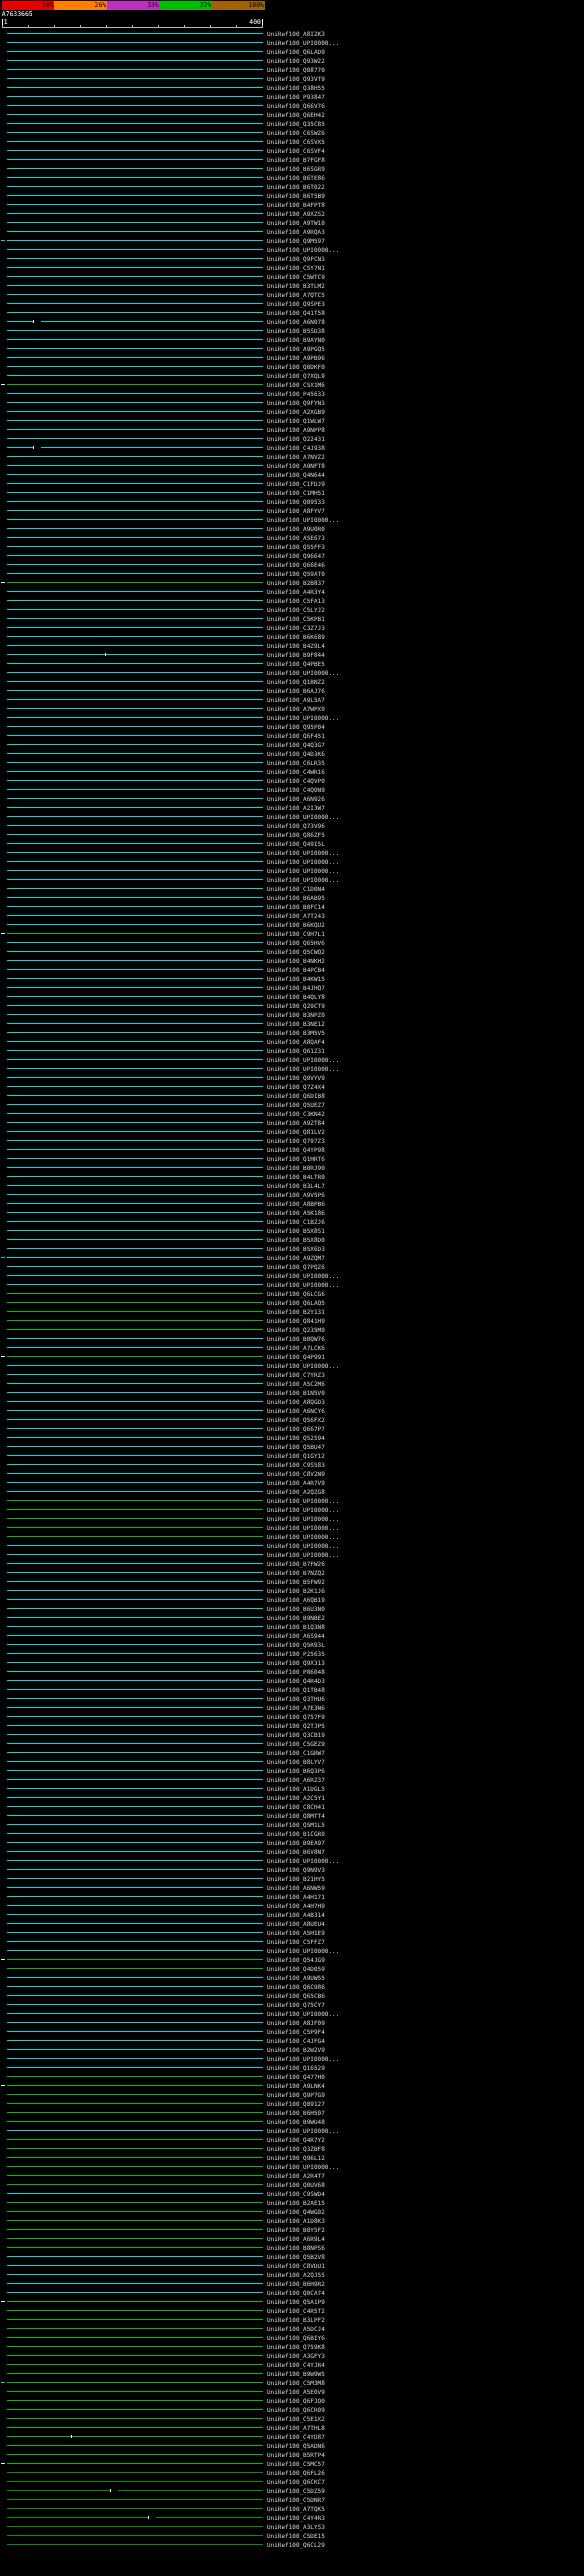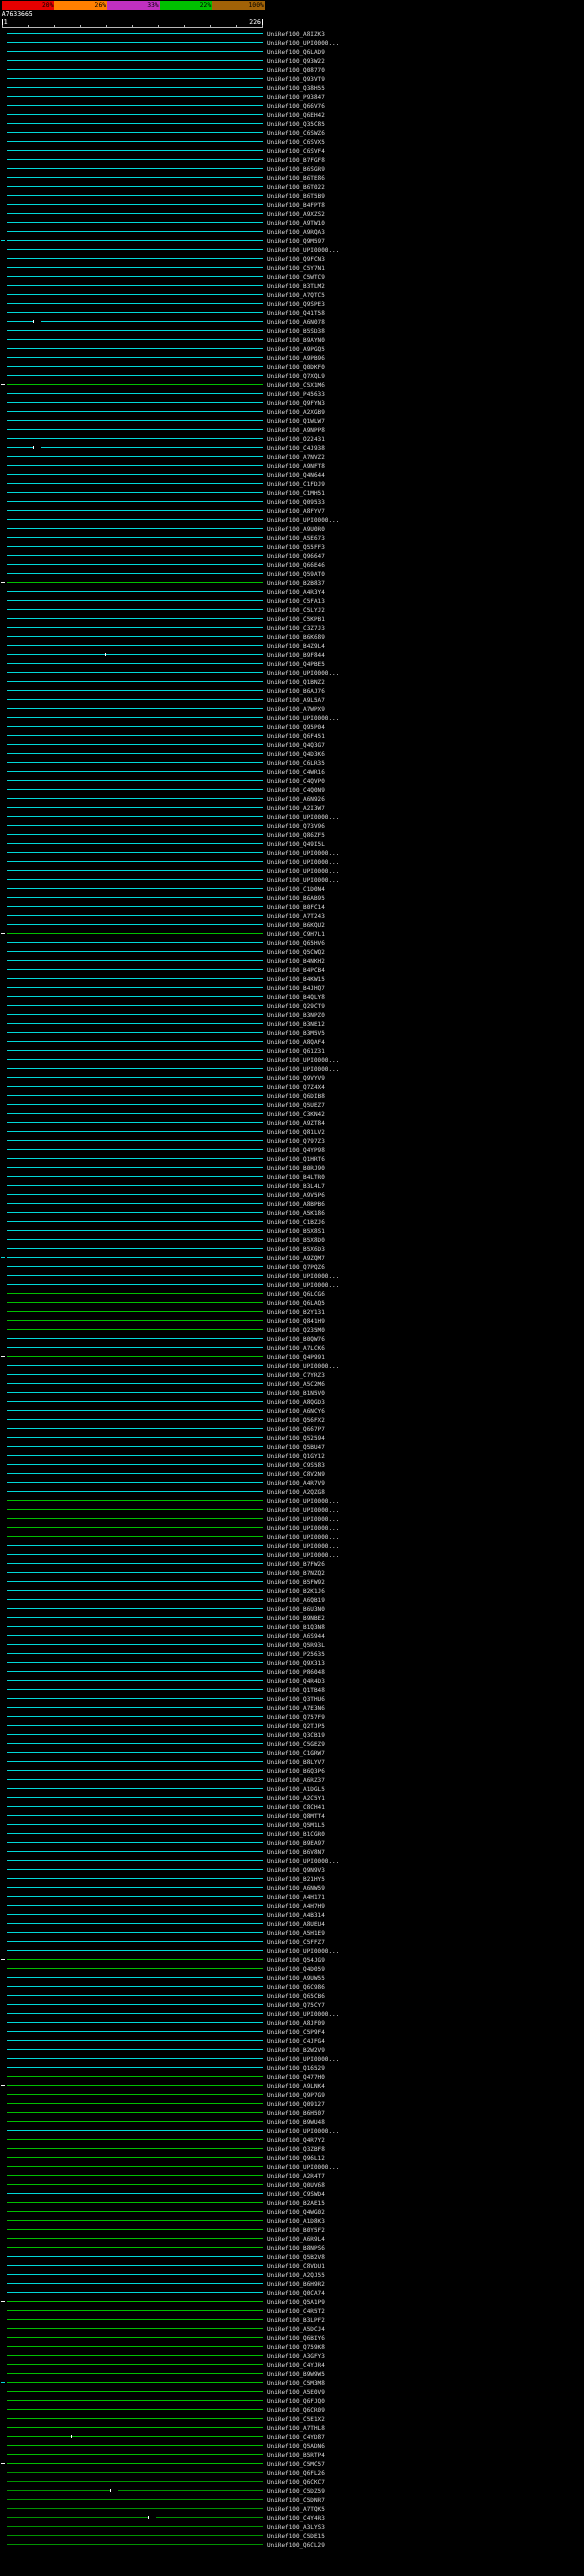--- a/index.html
+++ b/index.html
@@ -53,21 +53,21 @@
       <div class="scale-seg" style="background: rgb(0, 192, 0);">
         <span class="scale-label">22%</span>
       </div>
       <div class="scale-seg" style="background: #a16207;">
         <span class="scale-label">100%</span>
       </div>
     </div>
   <div class="queryline">A7633665</div>
   <div class="ruler">
     <span class="r-start">1</span>
-    <span class="r-end">226</span>
+    <span class="r-end">400</span>
   </div>
   <div class="hits">
       <div class="hit">
         <div class="hit-bar" style="background: rgb(0, 217, 217);"></div>
         <span class="hit-label">UniRef100_A8IZK3</span>
       </div>
       <div class="hit">
         <div class="hit-bar" style="background: rgb(0, 217, 217);"></div>
         <span class="hit-label">UniRef100_UPI0000...</span>
       </div>

